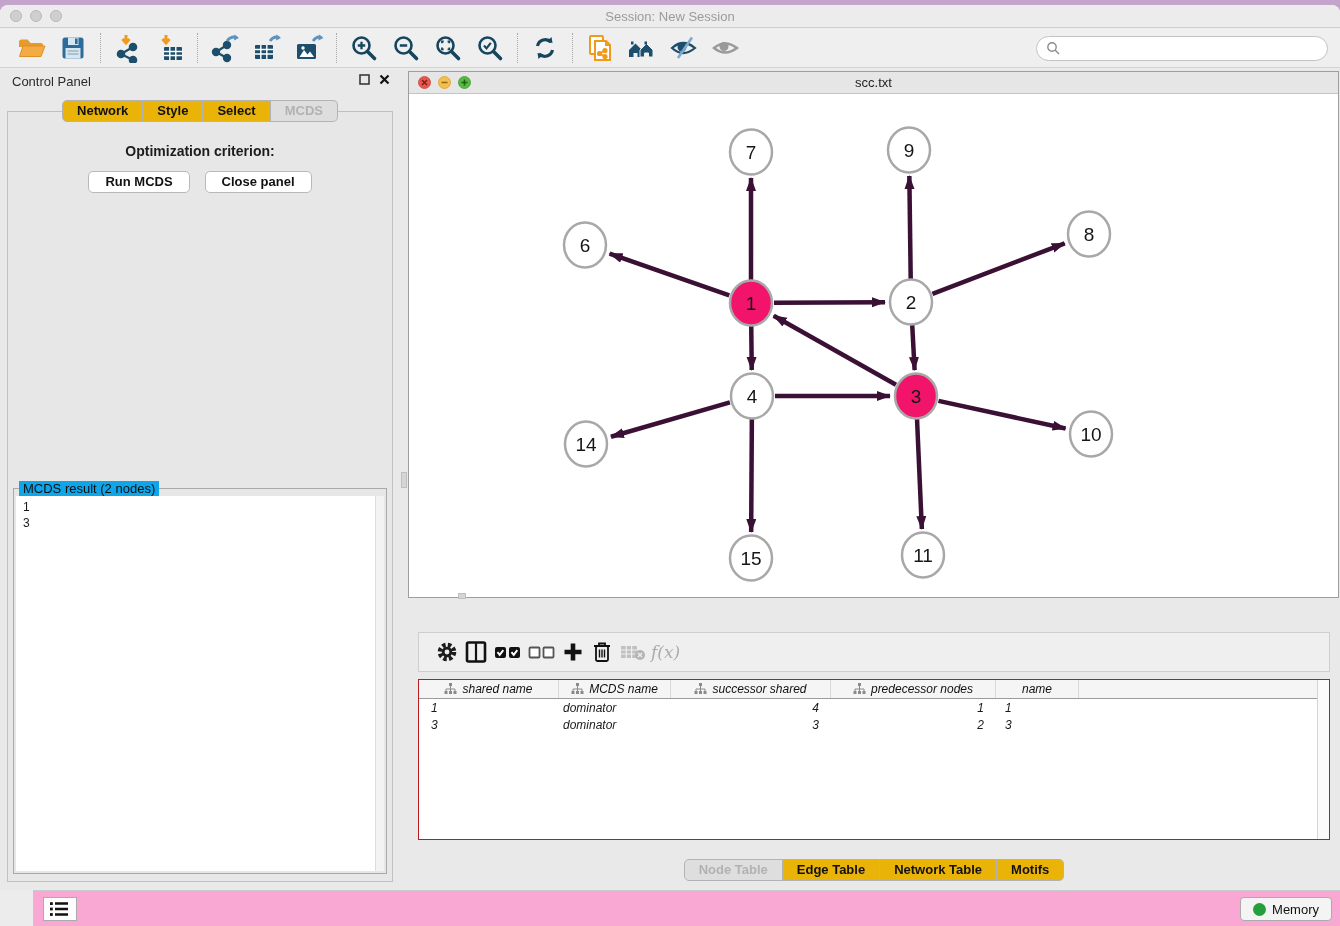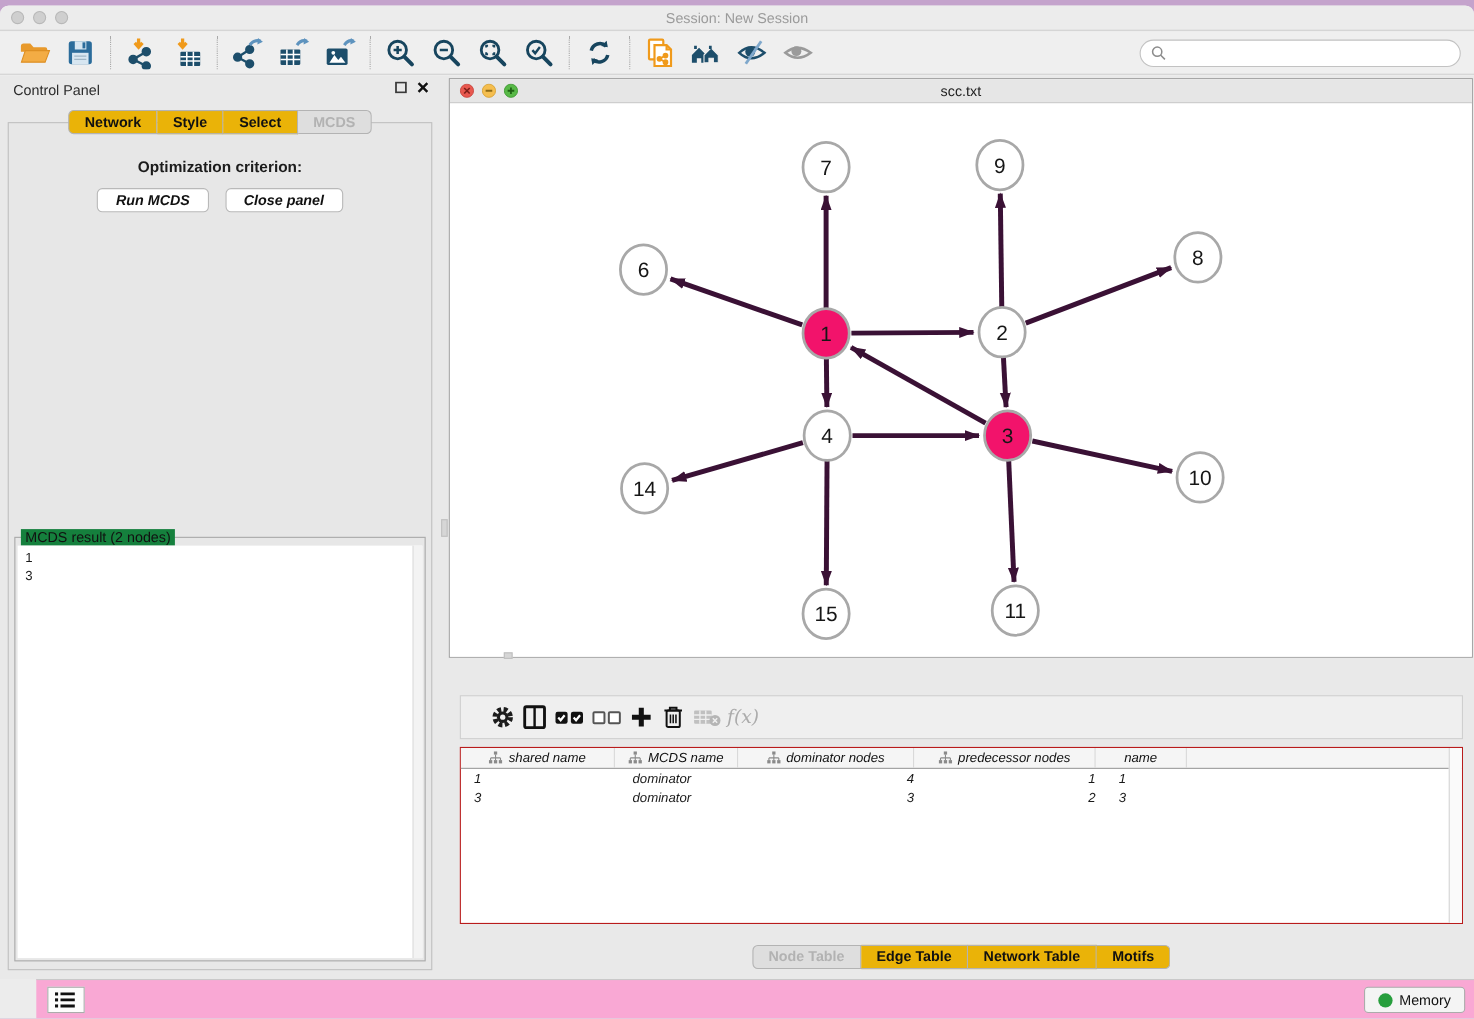--- a/index.html
+++ b/index.html
@@ -31,52 +31,52 @@
   .seg { display:flex; }
   .seg .tab { height:22px; line-height:20px; padding:0 14px; font-size:13px; font-weight:bold; background:#eab308; border:1px solid #B3B3B3; border-left:none; color:#111; }
   .seg .tab:first-child { border-left:1px solid #B3B3B3; border-radius:5px 0 0 5px; }
   .seg .tab:last-child { border-radius:0 5px 5px 0; }
   .seg .tab.active { background:#DEDEDE; color:#B2B2B2; }
   .cp-body { position:absolute; left:7px; right:7px; top:42px; bottom:8px; background:#E7E7E7; border:1px solid #C0C0C0; }
   .opt-label { margin-top:31px; text-align:center; font-size:14px; font-weight:bold; color:#1c1c1c; }
   .dropdown { position:relative; margin:9px auto 0; width:310px; height:23px; background:#fff; border:1px solid #B9B9B9; border-radius:4px; font-size:13px; line-height:21px; padding-left:12px; }
   .stepper { position:absolute; right:7px; top:3px; }
   .btn-row { display:flex; justify-content:center; gap:15px; margin-top:12px; }
-  .pbtn { height:22px; padding:0 16px; background:#fff; border:1px solid #B9B9B9; border-radius:5px; font-size:13px; font-weight:bold; line-height:20px; color:#111;font-style:italic; }
+  .pbtn { height:22px; padding:0 16px; background:#fff; border:1px solid #B9B9B9; border-radius:5px; font-size:13px; font-weight:bold; line-height:20px; color:#111; }
   .fieldset { position:absolute; left:5px; right:5px; top:376px; bottom:7px; border:1px solid #A9A9A9; }
-  .fieldset .legend { position:absolute; top:-8px; left:5px; background:#15803d; padding:0 4px; font-size:13px; color:#111; }
+  .fieldset .legend { position:absolute; top:-8px; left:5px; background:#0ea5e9; padding:0 4px; font-size:13px; color:#111; }
   .result-area { position:absolute; left:2px; right:2px; top:7px; bottom:2px; background:#fff; font-size:12px; padding:3px 0 0 7px; line-height:16px; white-space:pre-line; }
   .result-scroll { position:absolute; right:2px; top:7px; bottom:2px; width:9px; background:#F3F3F3; border-left:1px solid #DDD; }
 
   
   .vsplit { position:absolute; left:400px; top:0; width:8px; bottom:0; }
   .vgrip { position:absolute; left:1px; top:403px; width:6px; height:16px; background:#D6D6D6; border:1px solid #BFBFBF; }
   .hgrip { position:absolute; left:458px; top:524px; width:8px; height:6px; background:#D6D6D6; border:1px solid #BFBFBF; }
 
   
   .netwin { position:absolute; left:408px; top:2px; width:931px; height:527px; background:#fff; border:1px solid #9E9E9E; }
   .net-titlebar { position:relative; height:22px; background:#E6E6E6; border-bottom:1px solid #C4C4C4; }
   .net-title { position:absolute; left:0; right:0; top:3px; text-align:center; font-size:13px; color:#222; }
   .net-lights { position:absolute; left:9px; top:4px; display:flex; gap:7px; }
   .net-canvas { position:absolute; left:0; top:22px; width:929px; height:503px; background:#fff; }
 
   
   .tpanel { position:absolute; left:408px; top:531px; right:0; bottom:0; }
   .tp-head { position:relative; height:24px; padding:6px 0 0 12px; font-size:13px; color:#2b2b2b; }
   .tp-head .hicons { position:absolute; right:10px; top:6px; display:flex; gap:9px; align-items:center; }
-  .tp-toolbar { position:absolute; left:10px; right:10px; top:32px; height:40px; background:#EFEFEF; border:1px solid #CFCFCF; display:flex; align-items:center; gap:4px; padding-left:26px; }
+  .tp-toolbar { position:absolute; left:10px; right:10px; top:32px; height:40px; background:#EFEFEF; border:1px solid #CFCFCF; display:flex; align-items:center; gap:4px; padding-left:16px; }
   .fx { font-family:"DejaVu Serif", serif; font-style:italic; font-size:17px; color:#ABABAB; }
   .ttable { position:absolute; left:10px; right:10px; top:79px; height:161px; background:#fff; border:1px solid #b91c1c;font-style:italic; }
   .thead { display:flex; height:19px; background:#F5F5F5; border-bottom:1px solid #9C9C9C; font-size:12px; }
   .th { position:relative; display:flex; align-items:center; justify-content:center; gap:5px; border-right:1px solid #D9D9D9; color:#111; }
   .th.noborder { border-right:none; }
   .trow { display:flex; height:17px; font-size:12px; align-items:center; }
   .tcell { padding:0 12px; overflow:hidden; white-space:nowrap; }
   .c0 { width:140px; text-align:left; }
-  .c1 { width:112px; text-align:left; padding-left:4px;margin-left:12px; }
+  .c1 { width:112px; text-align:left; padding-left:4px; }
   .c2 { width:160px; text-align:right; }
   .c3 { width:165px; text-align:right; }
   .c4 { width:83px; text-align:left; padding-left:9px; }
   .tscroll { position:absolute; right:0; top:0; bottom:0; width:12px; background:#FAFAFA; border-left:1px solid #D5D5D5; }
   .tp-tabs { position:absolute; left:0; right:0; bottom:9px; display:flex; justify-content:center; }
 
   
   .statusbar { position:absolute; left:0; right:0; bottom:0; height:36px; background:#f9a8d4; border-top:1px solid #C9C9C9;margin-left:33px; }
   .sb-left { position:absolute; left:10px; top:6px; width:34px; height:24px; background:#FDFDFD; border:1px solid #ABABAB; display:flex; align-items:center; justify-content:center; }
   .memory-btn { position:absolute; right:8px; top:6px; height:24px; background:#F4F4F4; border:1px solid #ABABAB; border-radius:4px; display:flex; align-items:center; gap:6px; padding:0 12px; font-size:13px; color:#111; }
@@ -420,21 +420,21 @@
           <div class="th" style="width:160px">
             <svg width="13" height="12" viewBox="0 0 13 12">
               <g fill="#8A8A8A">
                   <rect x="5" y="0" width="3" height="3"></rect>
                   <rect x="0.5" y="8" width="3" height="3"></rect>
                   <rect x="5" y="8" width="3" height="3"></rect>
                   <rect x="9.5" y="8" width="3" height="3"></rect>
                 </g>
               <path d="M6.5 3 v3 M2 6 h9 M2 6 v2 M6.5 6 v2 M11 6 v2" stroke="#8A8A8A" stroke-width="1" fill="none"></path>
             </svg>
-            <span>dominator nodes</span>
+            <span>successor shared</span>
           </div>
           <div class="th" style="width:165px">
             <svg width="13" height="12" viewBox="0 0 13 12">
               <g fill="#8A8A8A">
                   <rect x="5" y="0" width="3" height="3"></rect>
                   <rect x="0.5" y="8" width="3" height="3"></rect>
                   <rect x="5" y="8" width="3" height="3"></rect>
                   <rect x="9.5" y="8" width="3" height="3"></rect>
                 </g>
               <path d="M6.5 3 v3 M2 6 h9 M2 6 v2 M6.5 6 v2 M11 6 v2" stroke="#8A8A8A" stroke-width="1" fill="none"></path>

